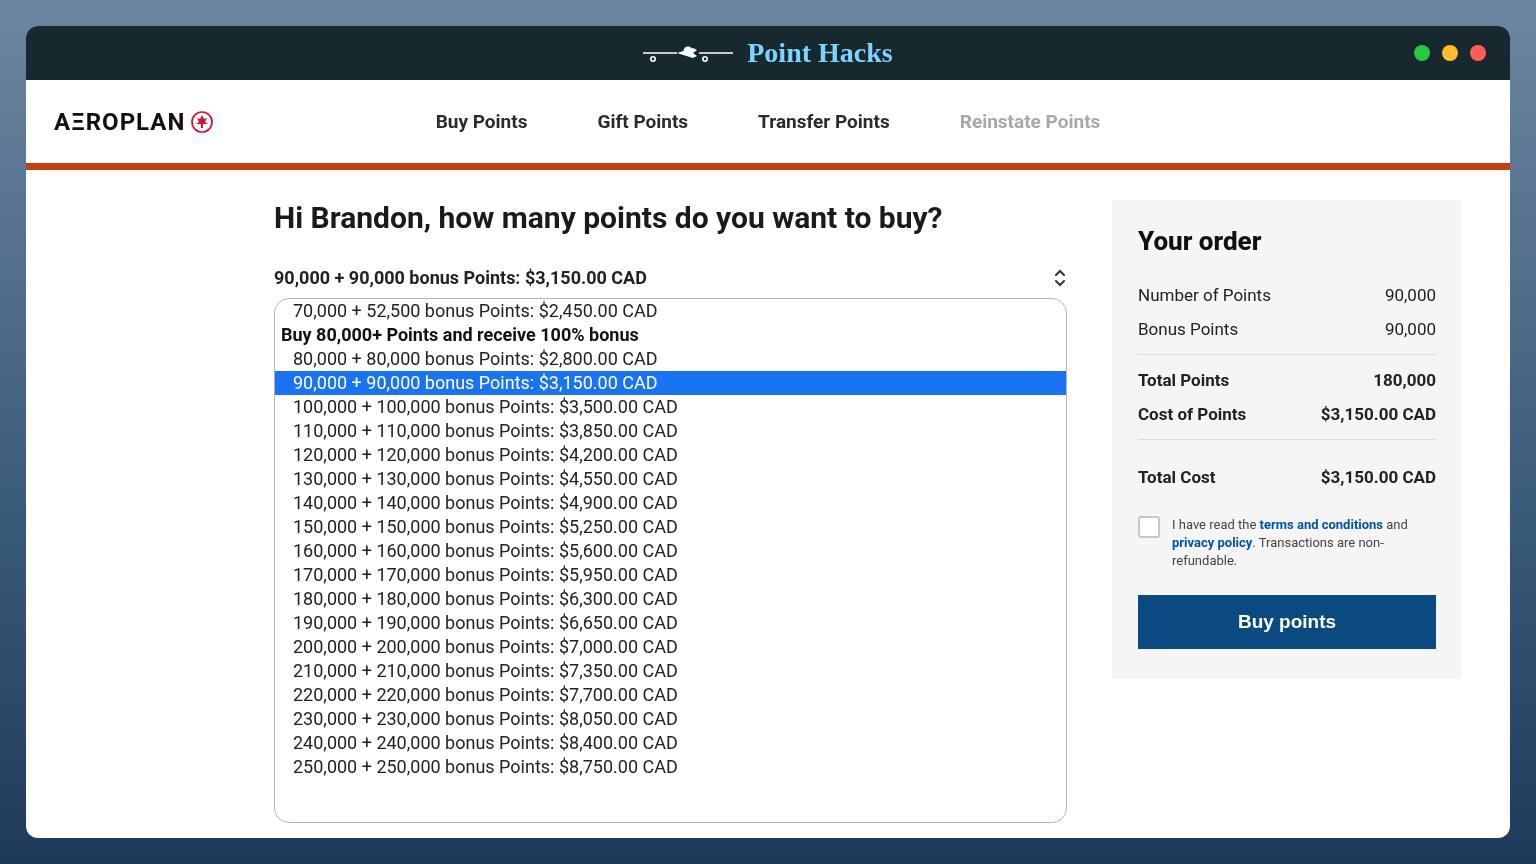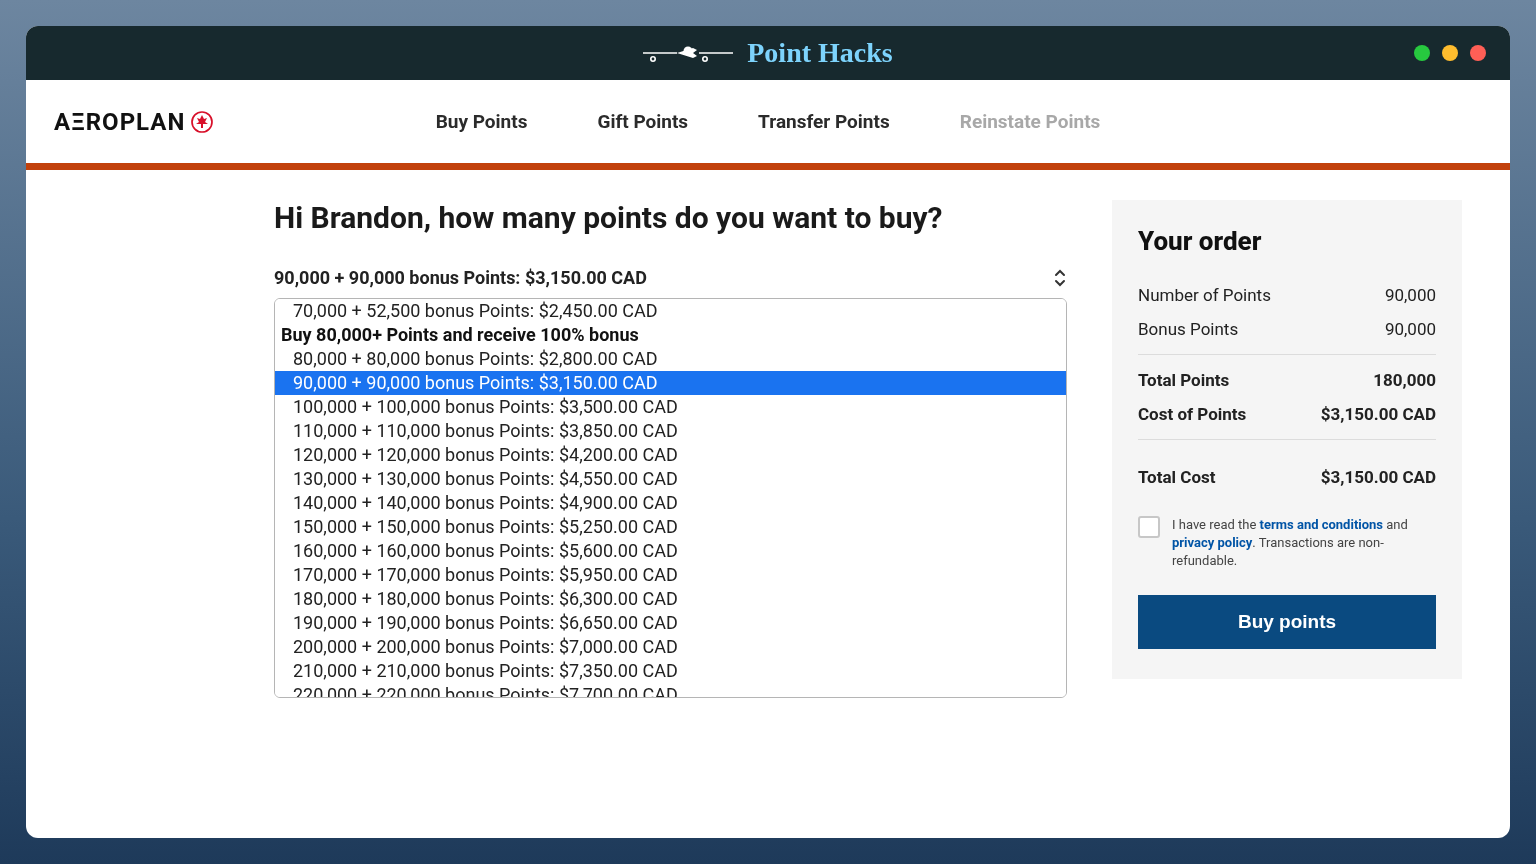--- a/index.html
+++ b/index.html
@@ -111,23 +111,23 @@
     font-size: 18px;
     font-weight: 700;
     color: #222;
     padding: 4px 0 10px 0;
     cursor: pointer;
   }
   .chevrons svg { display: block; }
 
   .dropdown-list {
     border: 1px solid #b5b5b5;
-    border-radius: 6px;
+    border-radius: 15px;
     background: #fff;
-    height: 400px;
+    height: 525px;
     overflow-y: scroll;
     font-size: 18px;
     color: #222;
     position: relative;
   }
   .dropdown-list::-webkit-scrollbar { width: 16px; }
   .dropdown-list::-webkit-scrollbar-track { background: #f0f0f0; }
   .dropdown-list::-webkit-scrollbar-thumb { background: #c0c0c0; }
   .dropdown-list::-webkit-scrollbar-button {
     height: 16px; background: #e8e8e8;
@@ -271,20 +271,21 @@
           <div class="opt">140,000 + 140,000 bonus Points: $4,900.00 CAD</div>
           <div class="opt">150,000 + 150,000 bonus Points: $5,250.00 CAD</div>
           <div class="opt">160,000 + 160,000 bonus Points: $5,600.00 CAD</div>
           <div class="opt">170,000 + 170,000 bonus Points: $5,950.00 CAD</div>
           <div class="opt">180,000 + 180,000 bonus Points: $6,300.00 CAD</div>
           <div class="opt">190,000 + 190,000 bonus Points: $6,650.00 CAD</div>
           <div class="opt">200,000 + 200,000 bonus Points: $7,000.00 CAD</div>
           <div class="opt">210,000 + 210,000 bonus Points: $7,350.00 CAD</div>
           <div class="opt">220,000 + 220,000 bonus Points: $7,700.00 CAD</div>
           <div class="opt">230,000 + 230,000 bonus Points: $8,050.00 CAD</div>
+          <div class="opt">240,000 + 240,000 bonus Points: $8,400.00 CAD</div>
           <div class="opt">250,000 + 250,000 bonus Points: $8,750.00 CAD</div>
         </div>
     </div>
 
     <div class="side-col">
       <div class="order-box">
         <h2>Your order</h2>
 
         <div class="order-row">
           <span>Number of Points</span>

